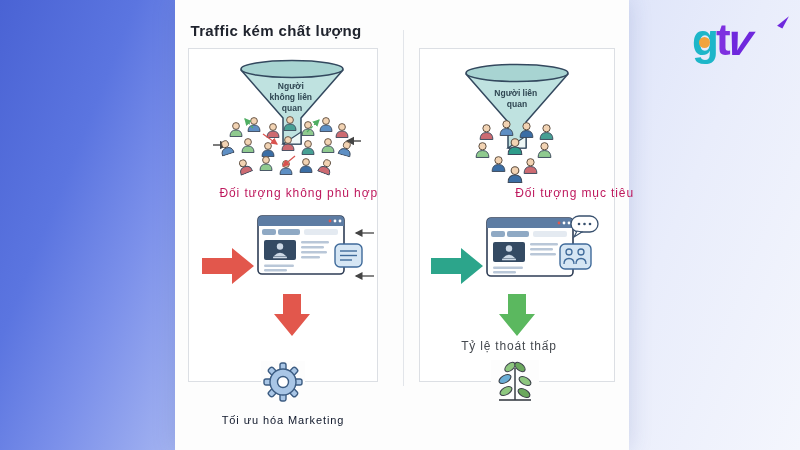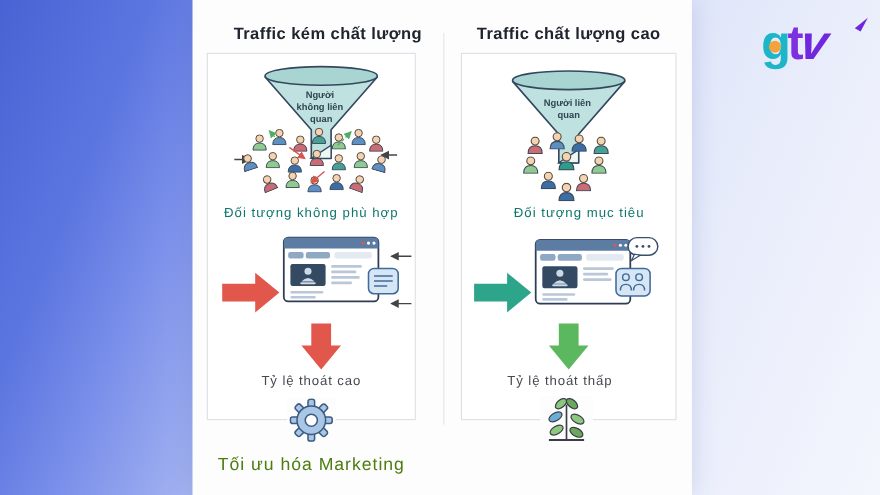--- a/index.html
+++ b/index.html
@@ -3,30 +3,30 @@
 <meta charset="utf-8">
 <style>
   html,body{margin:0;padding:0;}
   body{font-family:"Liberation Sans",sans-serif;}
   .stage{position:relative;width:800px;height:450px;overflow:hidden;
          background:linear-gradient(112deg,#4a63d4 0%,#5b75e0 14%,#7b90ea 24%,#aab9f2 38%,#dbe2f9 58%,#e9edfb 78%,#f4f6fd 100%);}
   .panel{position:absolute;left:175px;top:0;width:454px;height:450px;background:#fdfdfd;
          box-shadow:0 0 22px rgba(50,70,150,.18);}
   .col-title{position:absolute;top:22px;font-size:15px;font-weight:bold;color:#20242e;
              letter-spacing:.4px;text-align:center;}
-  .t-left{left:28px;width:190px;}
+  .t-left{left:6px;width:190px;}
   .t-right{left:244px;width:196px;}
   .box{position:absolute;top:48px;height:334px;border:1px solid #dcdfe4;background:#ffffff;box-sizing:border-box;}
   .b-left{left:13px;width:190px;}
   .b-right{left:244px;width:196px;}
   .divider{position:absolute;left:228px;top:30px;width:1px;height:356px;background:#e2e5ea;}
   .abs{position:absolute;}
-  .label{position:absolute;font-size:12px;color:#0f766e;letter-spacing:.9px;text-align:center;}
+  .label{position:absolute;font-size:12px;color:#be185d;letter-spacing:.9px;text-align:right;}
   .label2{position:absolute;font-size:12px;color:#45494f;letter-spacing:.8px;text-align:center;}
-  .footer-label{position:absolute;top:414px;font-size:16px;color:#4d7c0f;letter-spacing:.9px;text-align:center;}
+  .footer-label{position:absolute;top:414px;font-size:11px;color:#0f172a;letter-spacing:.9px;text-align:center;}
   .iconwrap{position:absolute;background:#fdfdfd;}
   
   .logo{position:absolute;left:692px;top:12px;width:96px;height:56px;font-weight:bold;
         font-size:44px;line-height:56px;letter-spacing:-3px;}
   .logo .lg{color:#1db6c9;position:relative;}
   .logo .dot{position:absolute;left:7px;top:22px;width:11px;height:11px;border-radius:50%;
              background:#f2a33c;}
   .logo .lt{color:#7e30e0;}
   .logo .lv{color:#6f28dd;font-style:italic;display:inline-block;transform:skewX(-8deg);}
   .logo .swoosh{position:absolute;right:2px;top:2px;width:0;height:0;
@@ -58,21 +58,20 @@
   </svg>
 
   <div class="logo">
     <span class="lg"><span class="dot"></span><span>g</span></span><span class="lt">t</span><span class="lv">v</span>
     <span class="swoosh"></span>
   </div>
 
   <div class="panel">
 
     <div class="col-title t-left">Traffic kém chất lượng</div>
-    <div class="col-title t-right">Traffic chất lượng cao</div>
     <div class="divider"></div>
 
     <div class="box b-left"></div>
     <div class="box b-right"></div>
 
     <svg class="abs" style="left:62px;top:56px" width="110" height="104" viewBox="0 0 110 104">
       <polygon points="4,14 106,14 64,62 64,88 46,88 46,62" fill="#bfe2e0" stroke="#33485e" stroke-width="1.5" stroke-linejoin="round"></polygon>
       <ellipse cx="55" cy="13" rx="51" ry="8.5" fill="#a8d4d2" stroke="#33485e" stroke-width="1.5"></ellipse>
       <path d="M46,88 L64,76 L64,88 Z" fill="#eef7f6" stroke="#33485e" stroke-width="1.2"></path>
       <text text-anchor="middle" font-size="8.5" fill="#2f4652" font-weight="bold">
@@ -138,21 +137,20 @@
         <rect x="147" y="36" width="27" height="23" rx="5" fill="#d6e6f4" stroke="#3f6a9a" stroke-width="1.4"></rect>
         <line x1="152" y1="43" x2="169" y2="43" stroke="#3f6a9a" stroke-width="1.4"></line>
         <line x1="152" y1="47.5" x2="169" y2="47.5" stroke="#3f6a9a" stroke-width="1.4"></line>
         <line x1="152" y1="52" x2="164" y2="52" stroke="#3f6a9a" stroke-width="1.4"></line>
       </g>
       <line x1="186" y1="25" x2="168" y2="25" stroke="#444" stroke-width="1.3" marker-end="url(#ah)"></line>
       <line x1="186" y1="68" x2="168" y2="68" stroke="#444" stroke-width="1.3" marker-end="url(#ah)"></line>
       <polygon points="95,86 113,86 113,106 122,106 104,128 86,106 95,106" fill="#e2574c"></polygon>
     </svg>
 
-    <div class="label2" style="left:13px;top:339px;width:190px">Tỷ lệ thoát cao</div>
 
     <div class="iconwrap" style="left:86px;top:361px;width:44px;height:42px"></div>
     <svg class="abs" style="left:88px;top:362px" width="40" height="40" viewBox="0 0 40 40">
       <g fill="#a9c6e6" stroke="#3c5c82" stroke-width="1.4">
         <g transform="rotate(0 20 20)">
             <rect x="17" y="1" width="6" height="8" rx="2"></rect>
           </g>
         <g transform="rotate(45 20 20)">
             <rect x="17" y="1" width="6" height="8" rx="2"></rect>
           </g>

